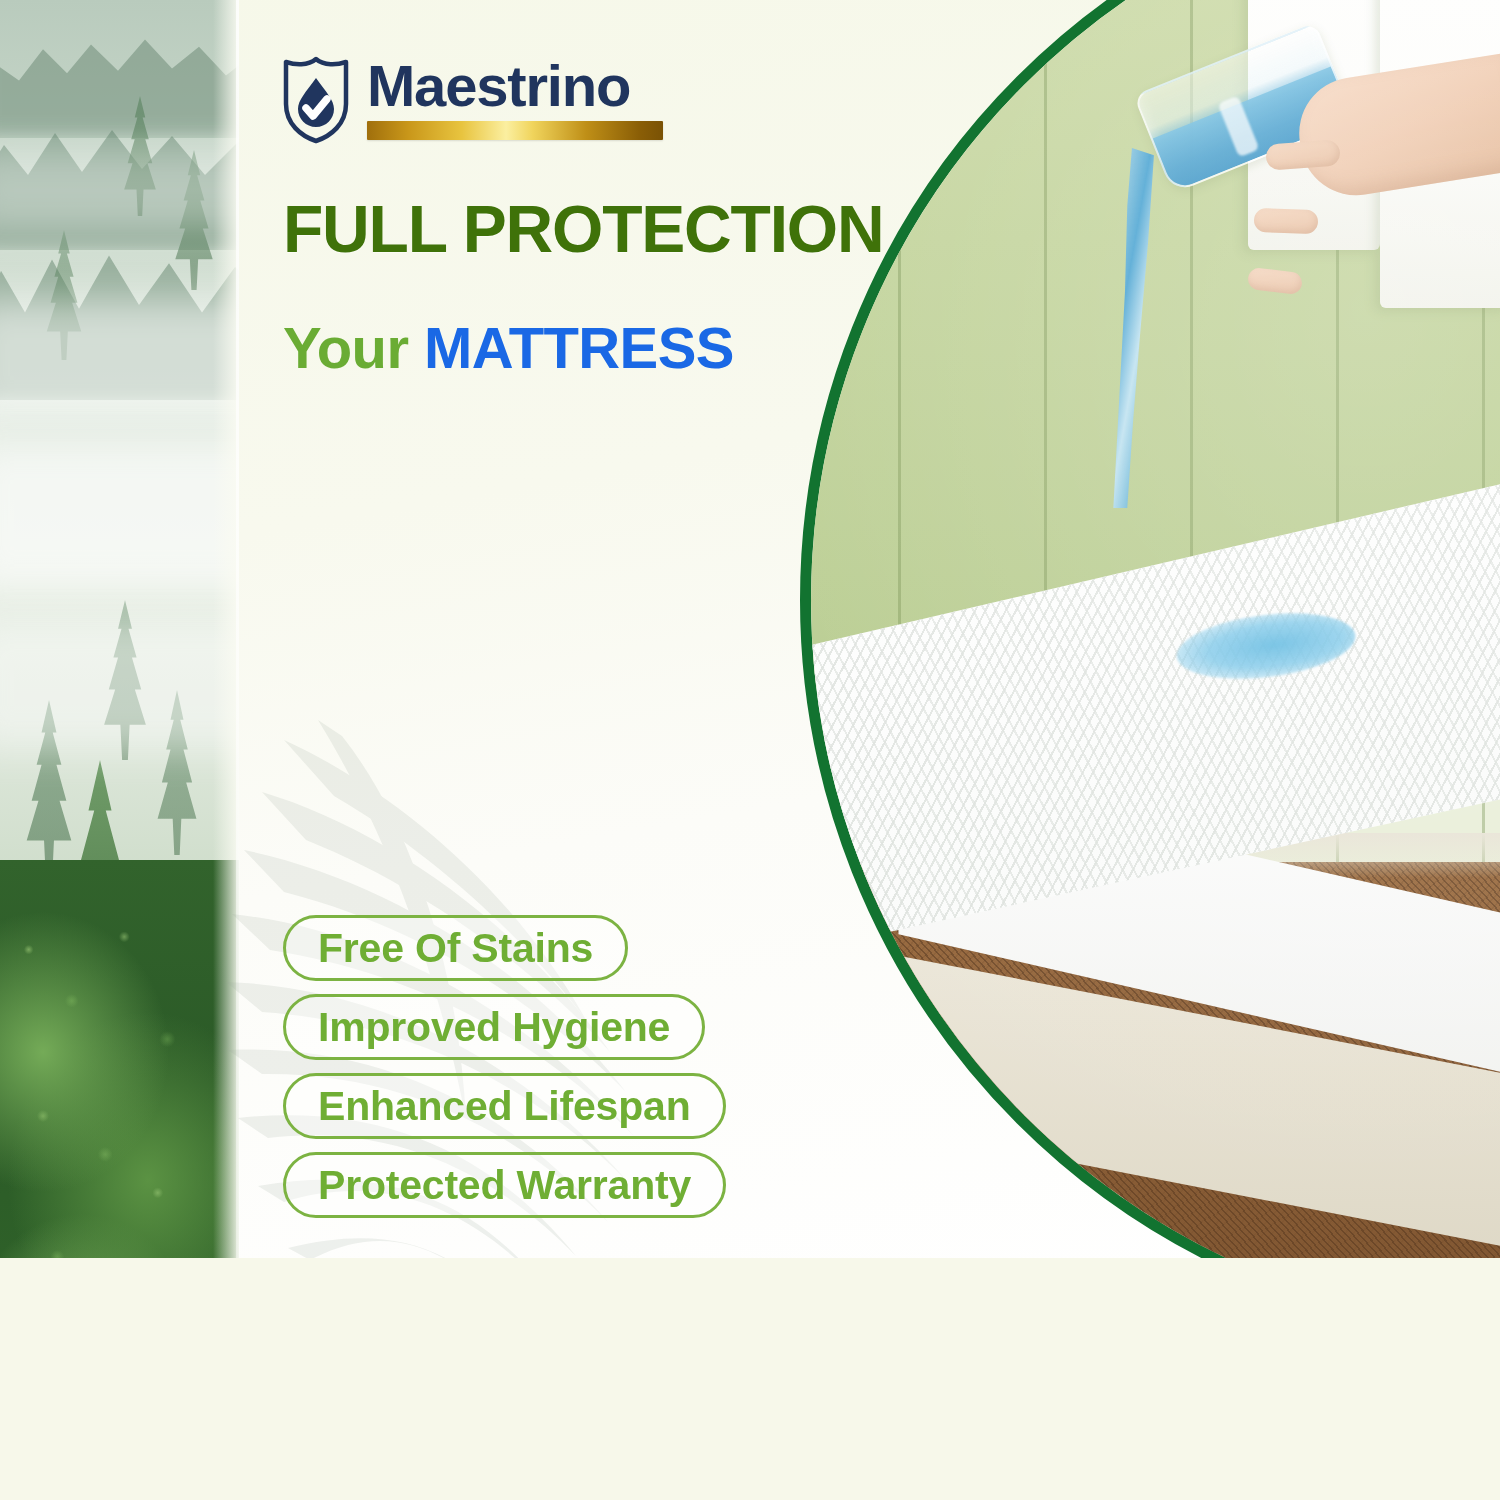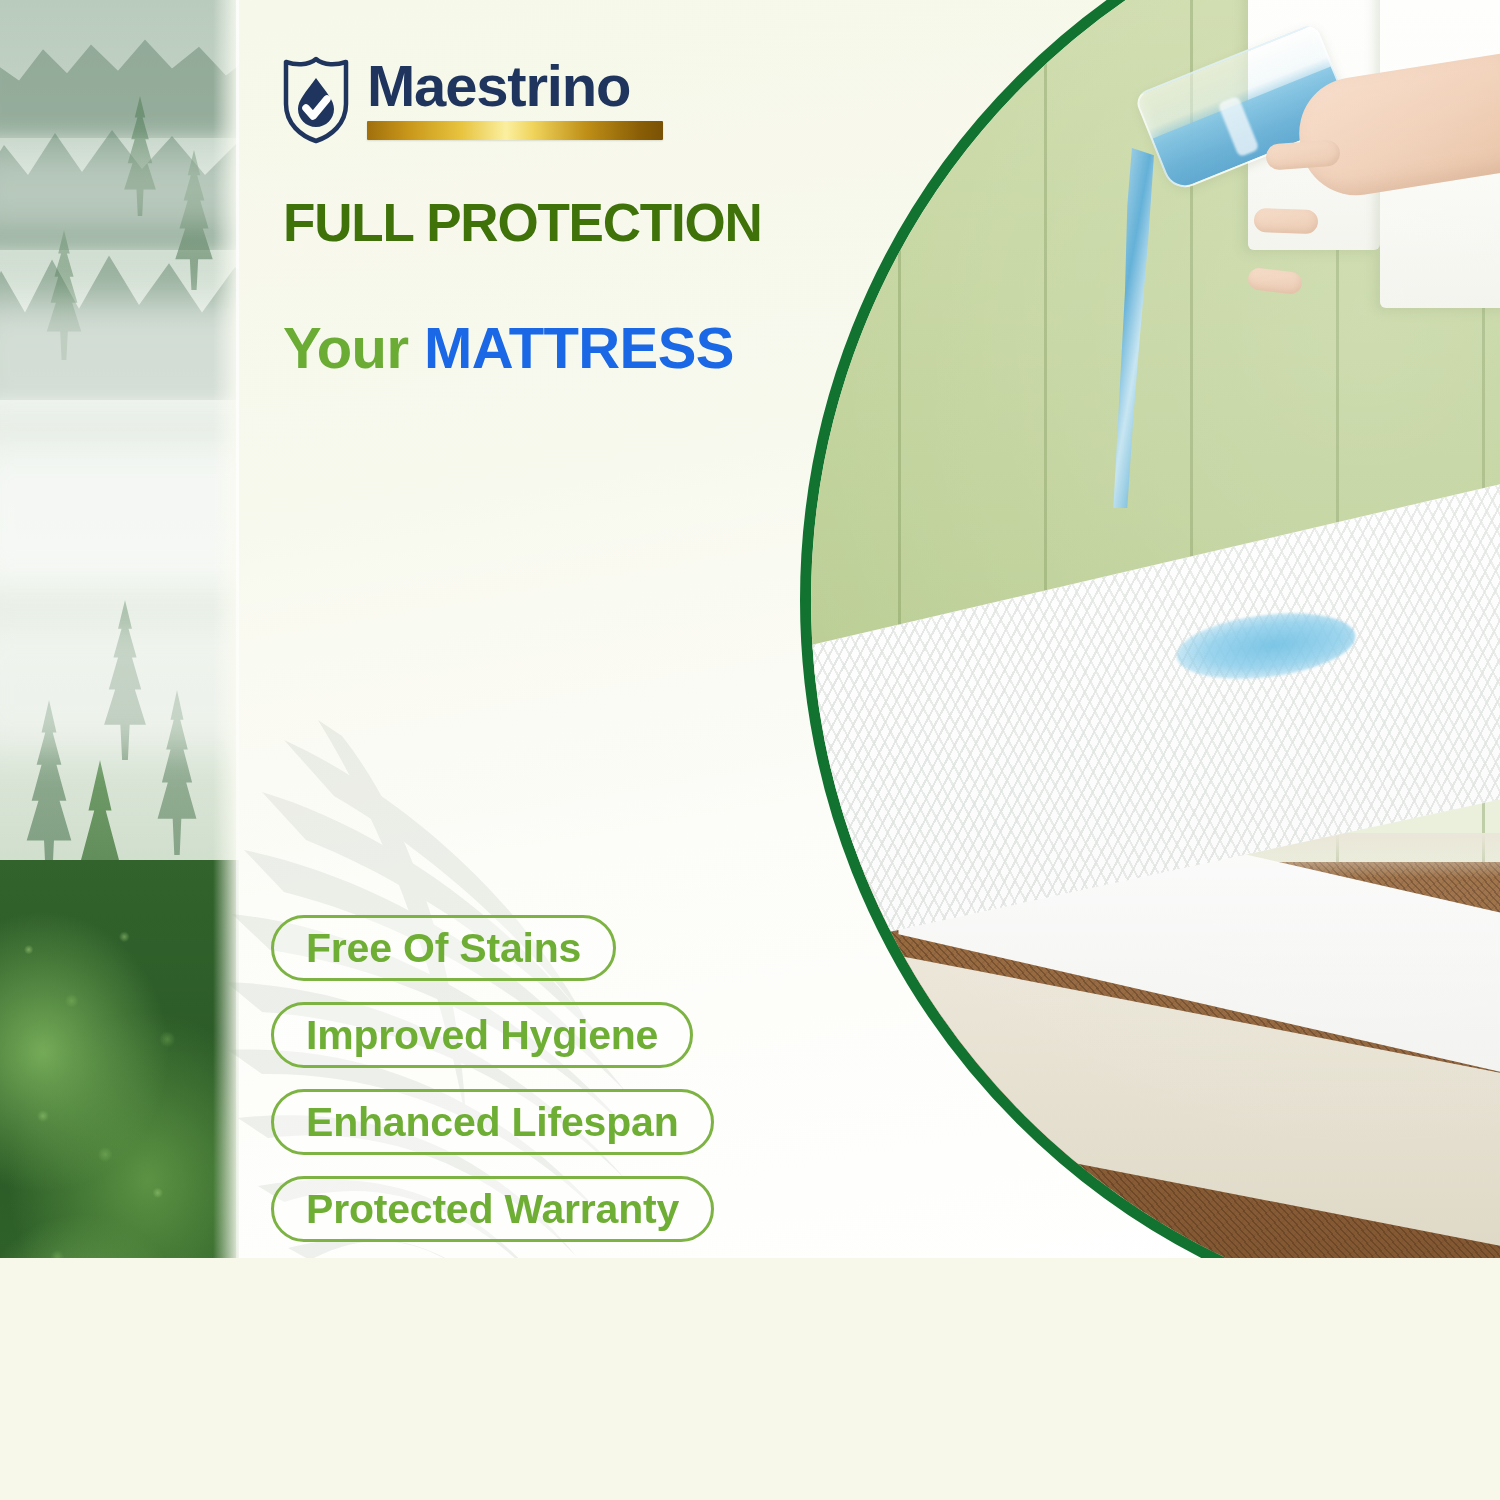--- a/index.html
+++ b/index.html
@@ -253,38 +253,38 @@
   .gold-bar{
     margin-top:6px; width:296px; height:19px;
     background:linear-gradient(90deg,#a06f0c 0%,#c9971a 14%,#e8c43f 32%,#fbefa0 47%,#f0d45c 56%,#bf8f17 74%,#8a5e06 92%,#7a5205 100%);
     border-radius:1px;
     box-shadow:0 1px 2px rgba(0,0,0,.12);
   }
 
   
   .headline{
     position:absolute; left:283px; top:196px;
-    font-size:53px; font-weight:700; letter-spacing:-1.2px;
+    font-size:66px; font-weight:700; letter-spacing:-1.2px;
     color:#3f7209; line-height:1;
     font-family:"Liberation Sans", sans-serif;
     text-shadow:0 1px 0 rgba(255,255,255,.5);
   }
   .subline{
     position:absolute; left:283px; top:300px;
     font-size:58px; font-weight:700; line-height:1.18;
     color:#6aac34; letter-spacing:-0.6px;
     font-family:"Liberation Sans", sans-serif;
     margin-top:14px;
   }
   .sub-accent{ color:#1a68e5; }
 
   
   .pills{
-    position:absolute; left:271px; top:915px;
-    display:flex; flex-direction:column; gap:21px;
+    position:absolute; left:283px; top:915px;
+    display:flex; flex-direction:column; gap:13px;
   }
   .pill{
     display:inline-flex; align-items:center;
     align-self:flex-start;
     height:66px;
     padding:0 32px;
     border:3px solid #7cb342;
     border-radius:40px;
     color:#6fae34;
     font-size:41px; font-weight:700;

